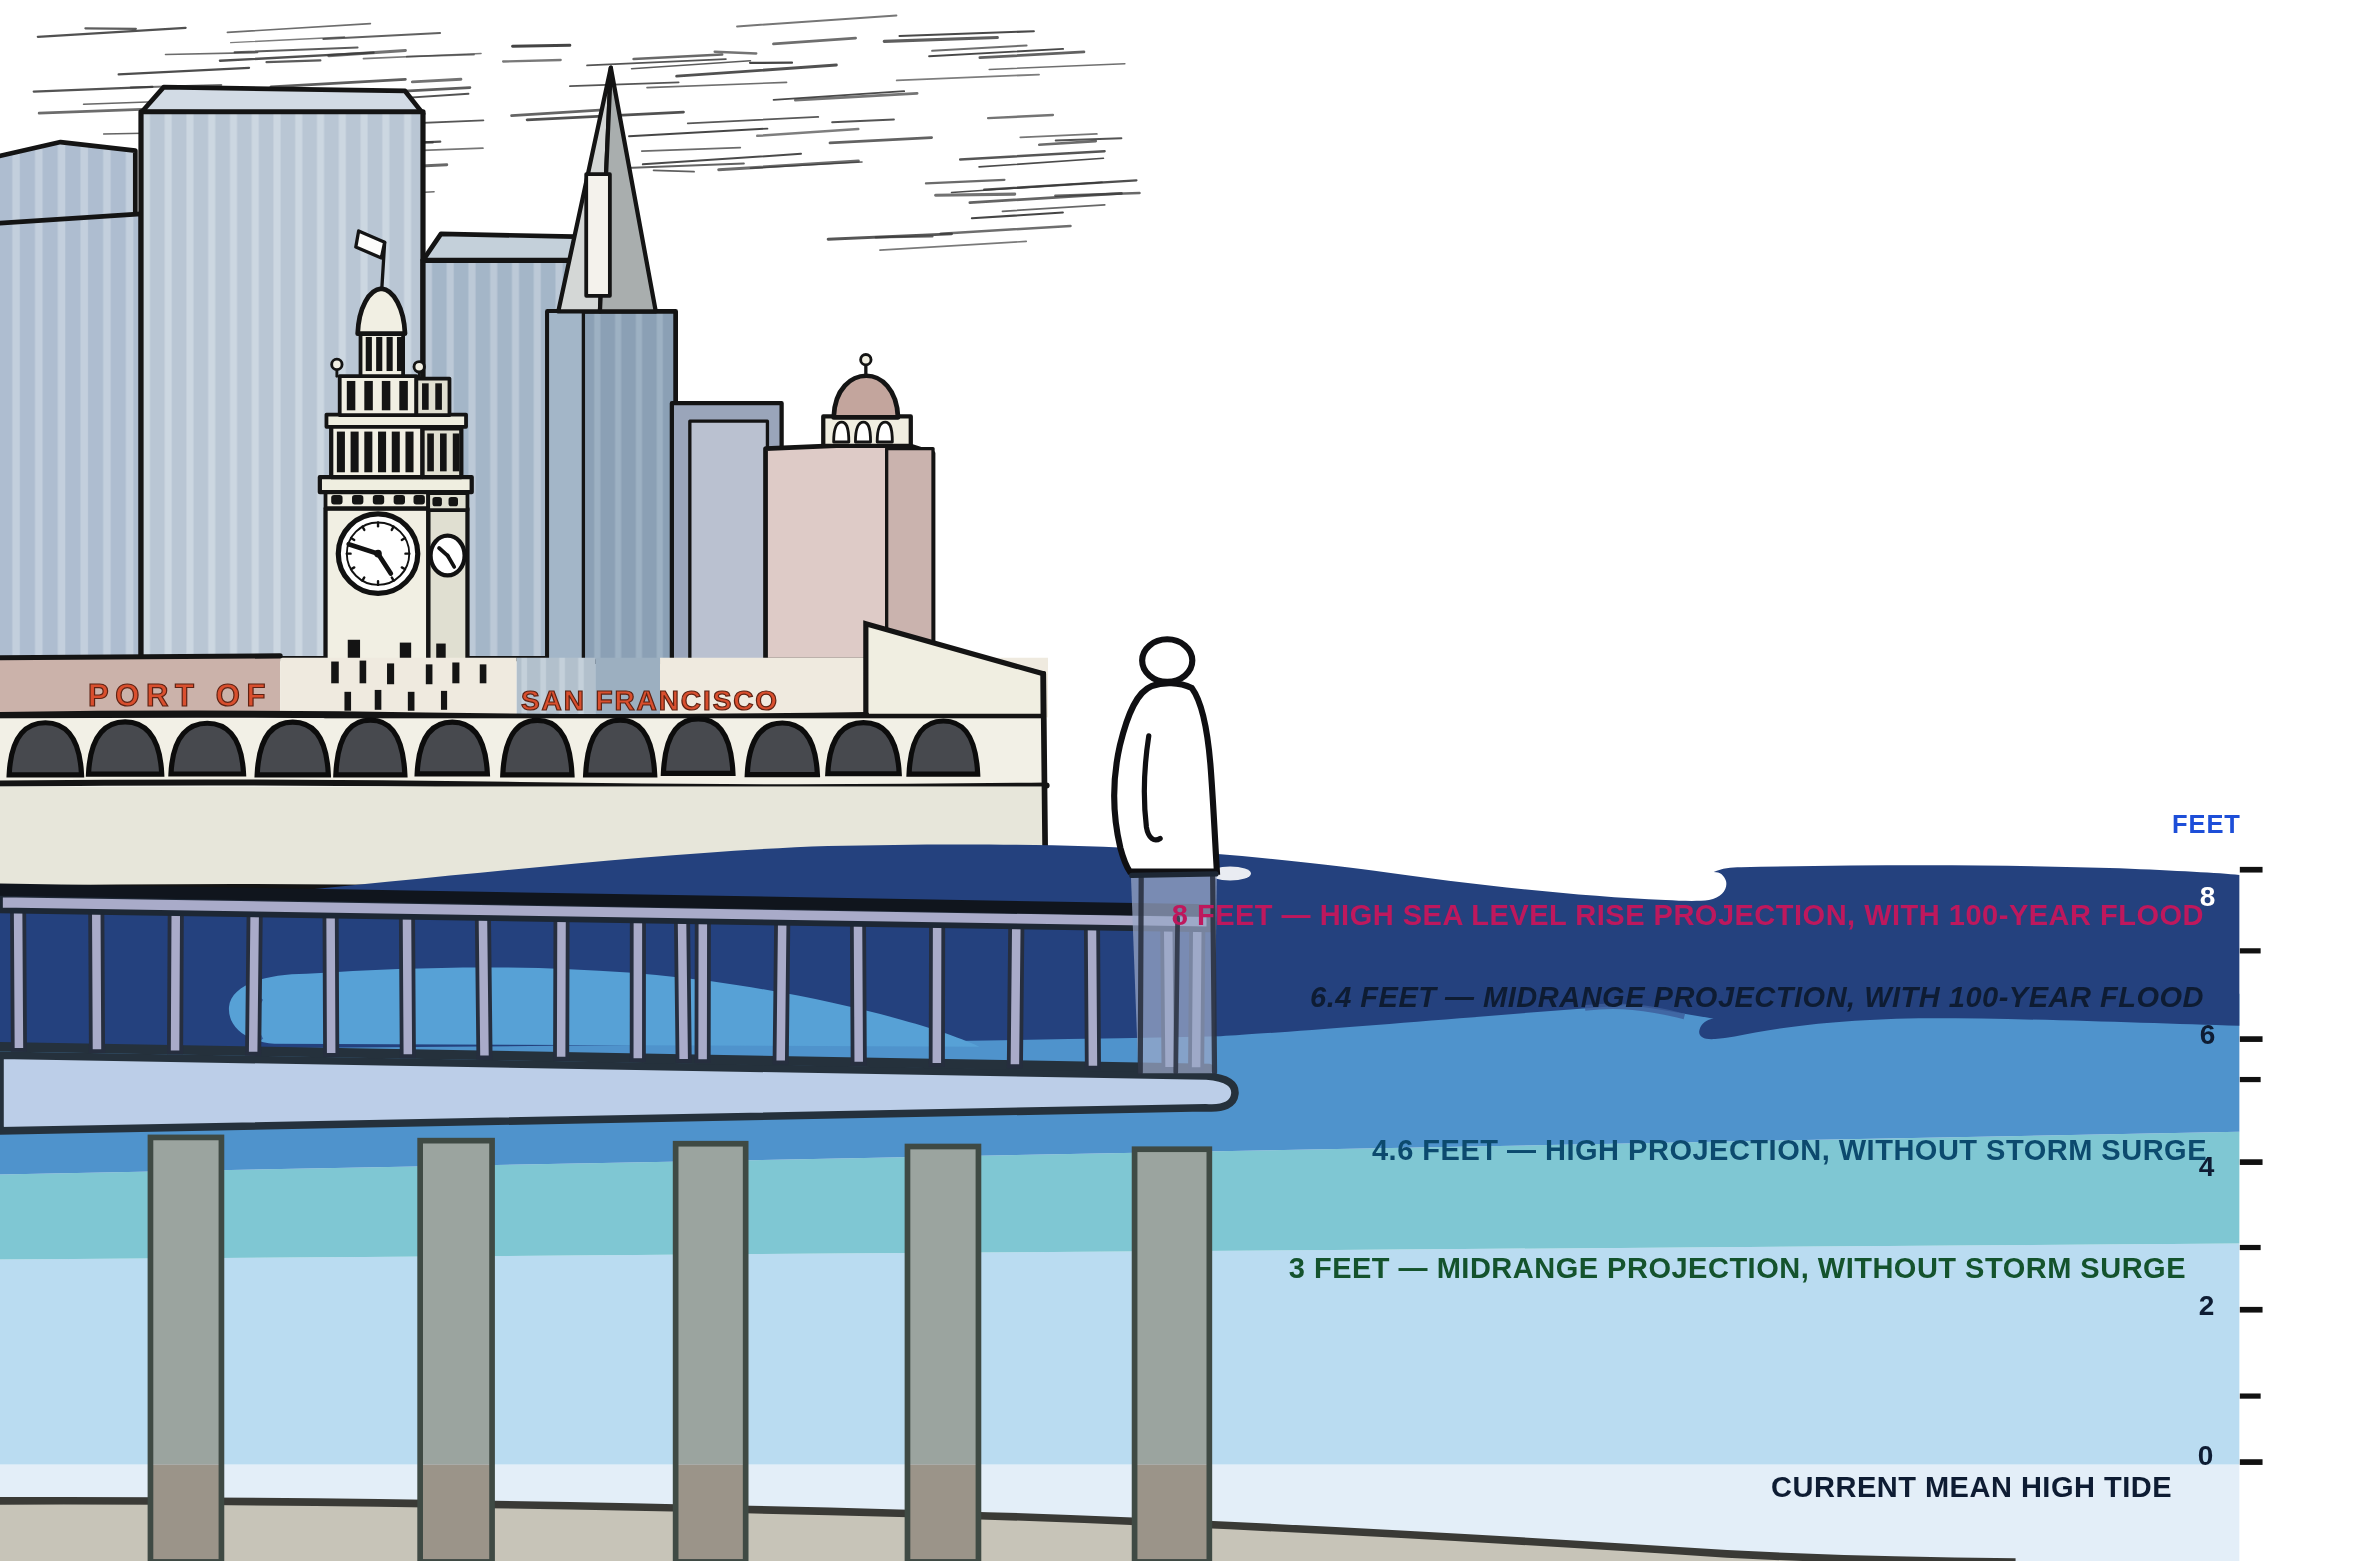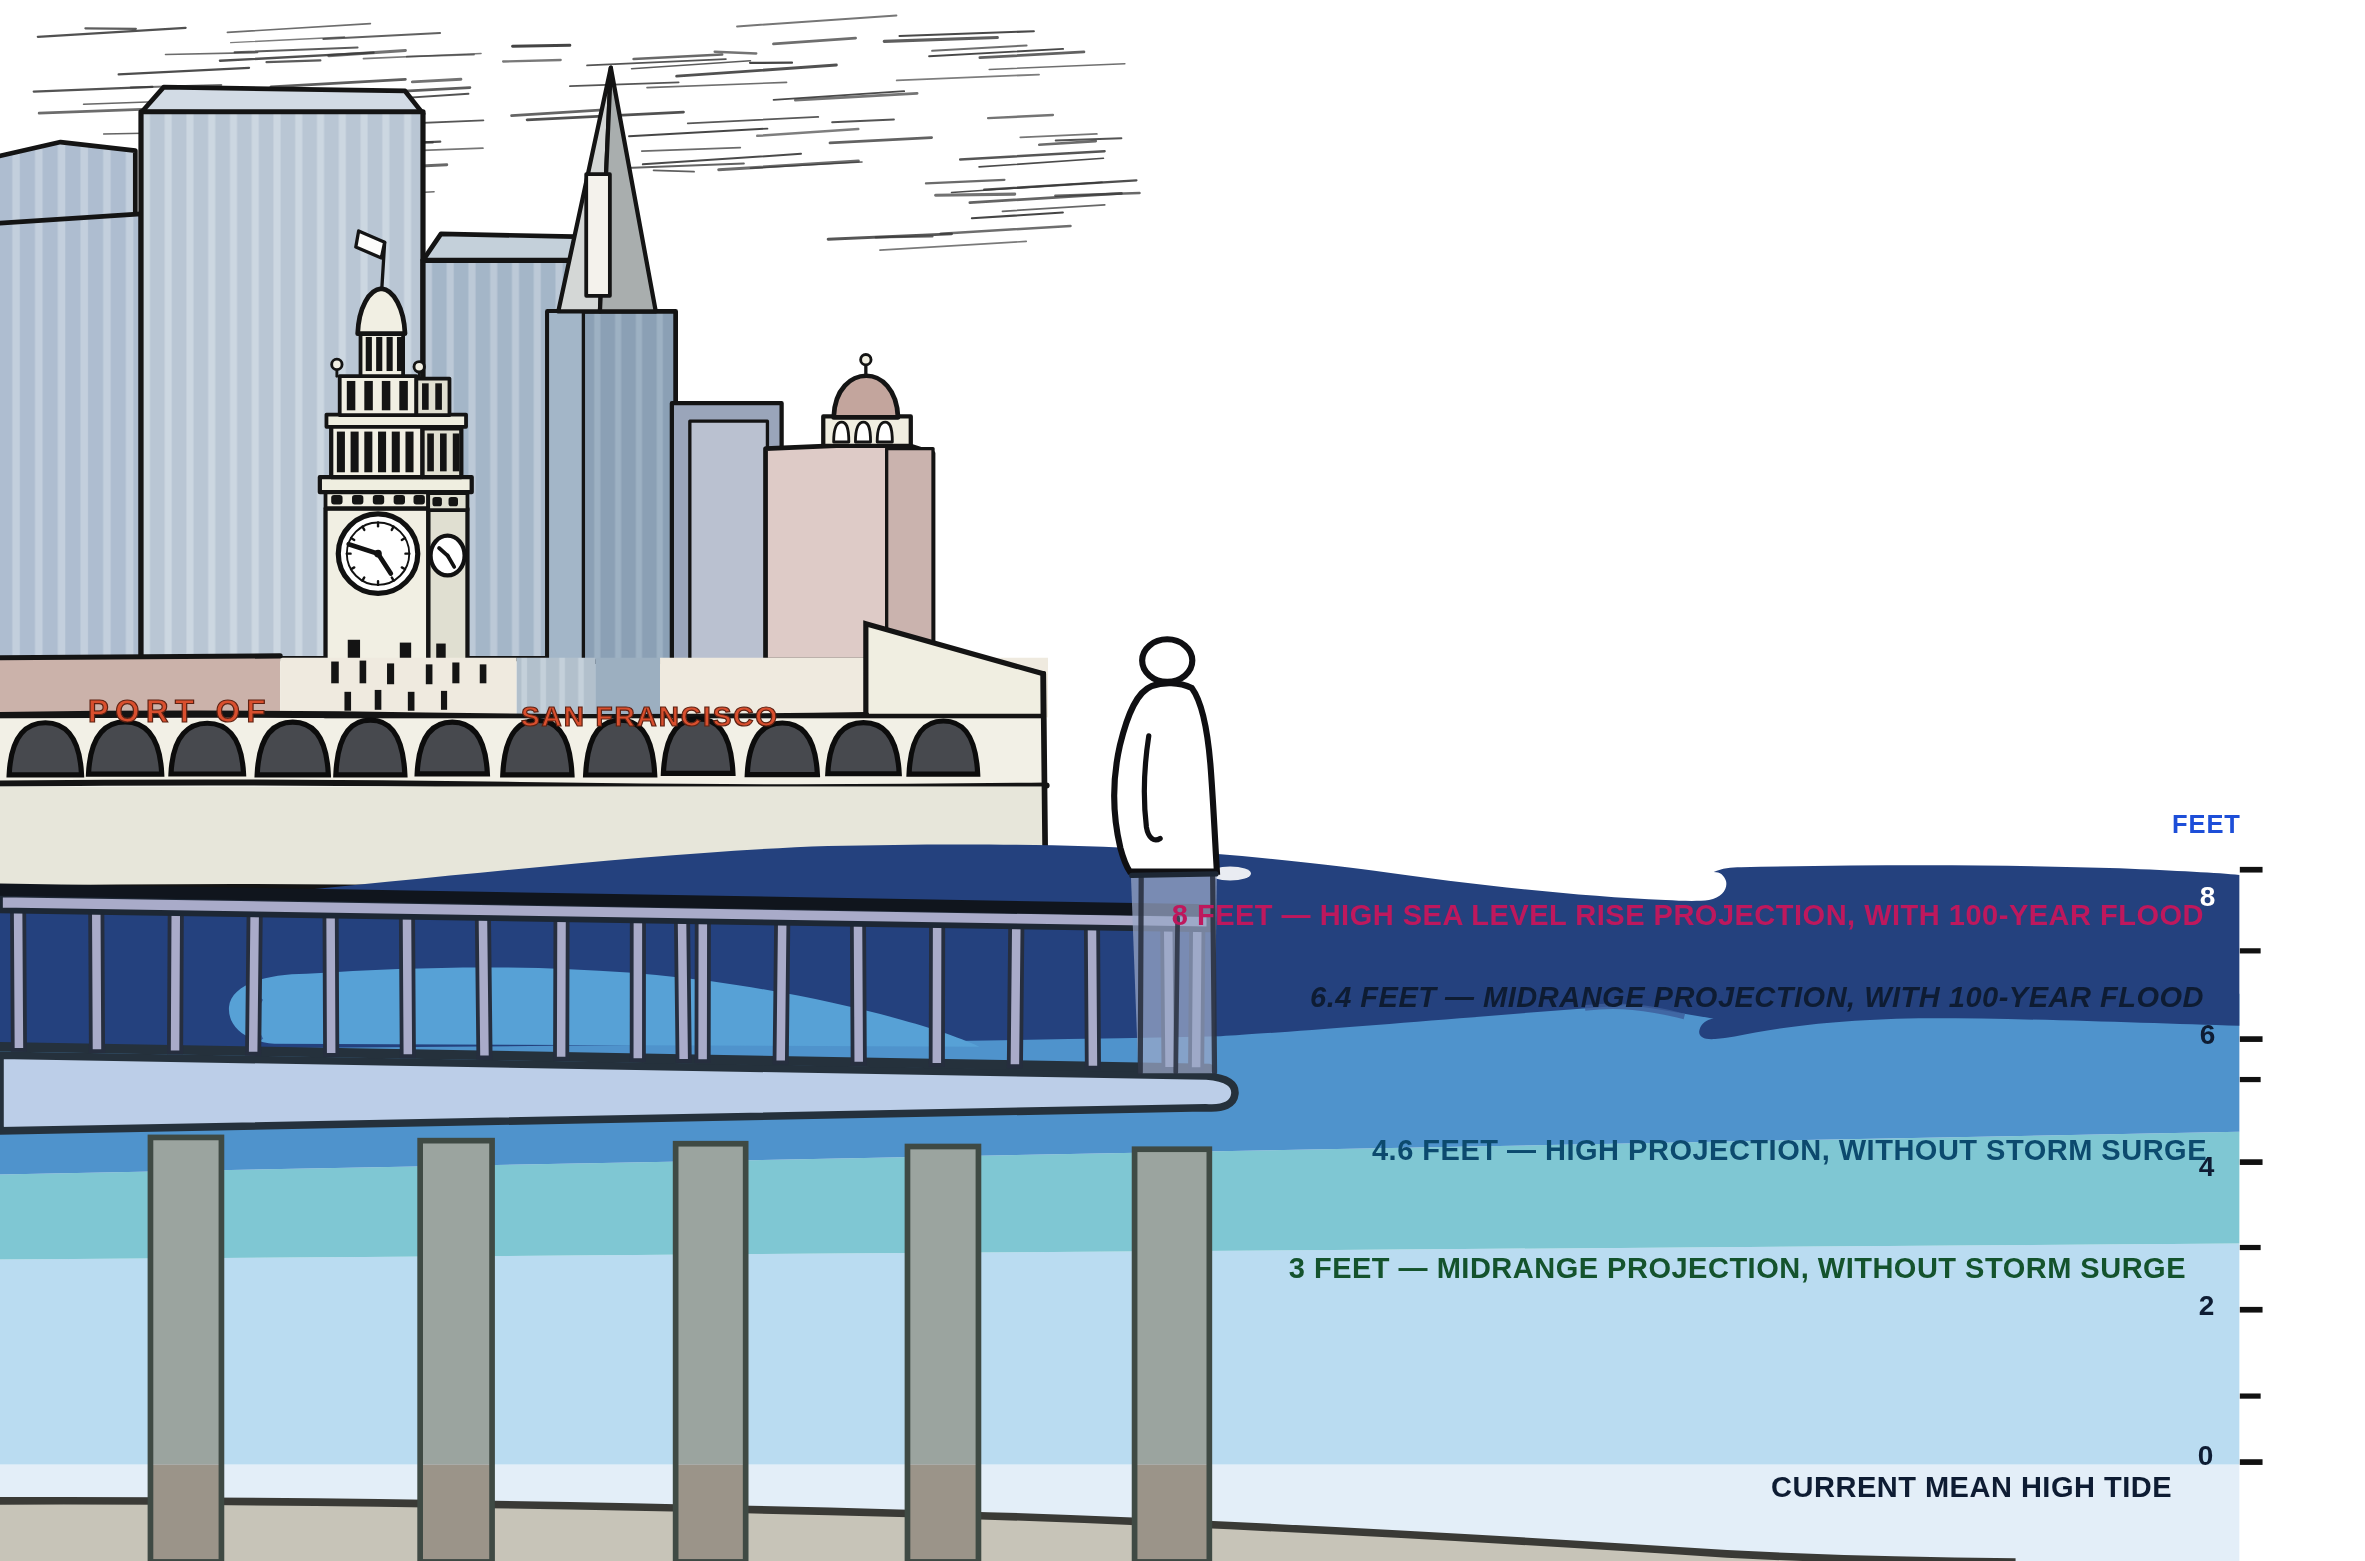--- a/index.html
+++ b/index.html
@@ -3,21 +3,21 @@
 <meta charset="utf-8">
 <style>
   html,body{margin:0;padding:0;background:#ffffff;}
   .canvas{position:relative;width:2413px;height:1562px;overflow:hidden;background:#fff;
           font-family:"Liberation Sans",sans-serif;}
   .canvas svg{position:absolute;left:0;top:0;}
   .txt{position:absolute;white-space:nowrap;}
   .band-label{font-weight:700;font-size:29px;letter-spacing:0.5px;transform:translateY(-50%);}
   .tick-num{font-weight:700;font-size:28px;width:43px;text-align:center;transform:translateY(-50%);}
   .feet-title{font-weight:700;font-size:25.5px;color:#1d4ed8;letter-spacing:0.9px;}
-  .sign{font-weight:700;color:#d94f2e;margin-top:16px;-webkit-text-stroke:1.2px #5e2213;}
+  .sign{font-weight:700;color:#d94f2e;-webkit-text-stroke:1.2px #5e2213;}
   .sign-left{font-size:31px;letter-spacing:6.6px;}
   .sign-right{font-size:28px;letter-spacing:1.9px;}
 </style>
 </head>
 <body>
 
 <div class="canvas">
 
 <svg width="2413" height="1562" viewBox="0 0 5100 3301">
   <defs>

